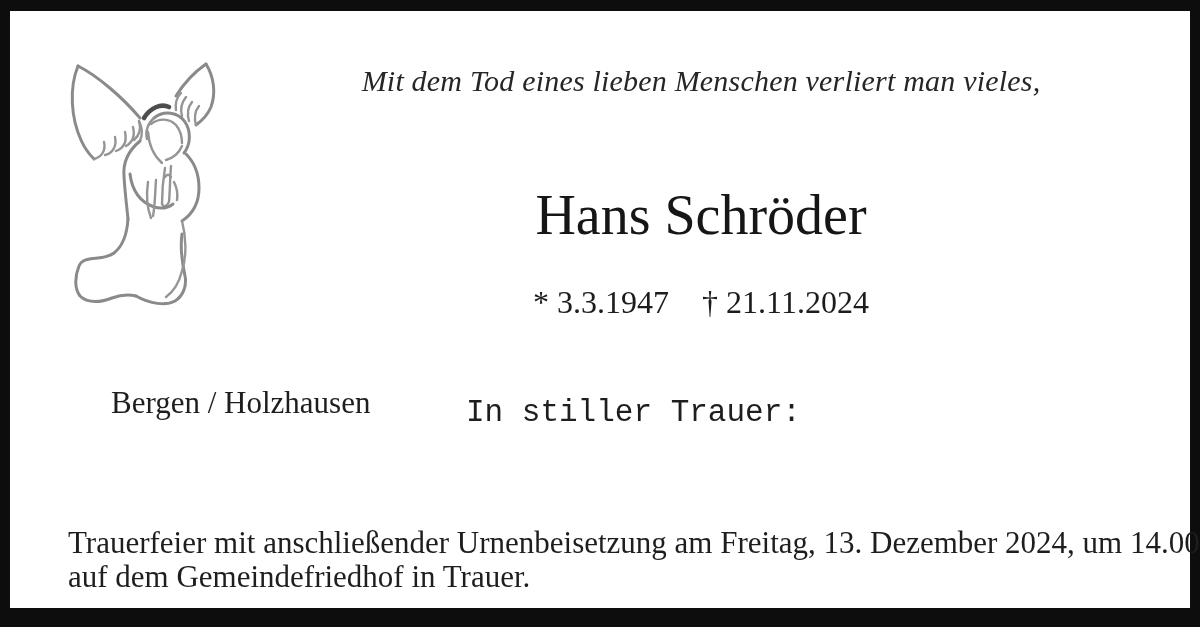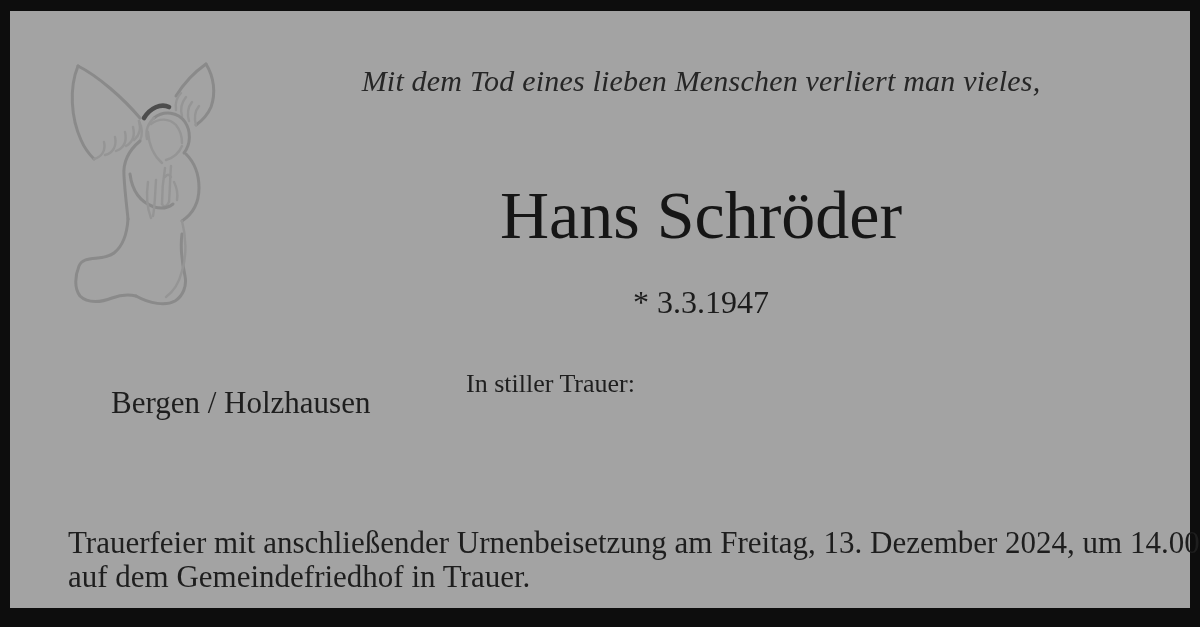--- a/index.html
+++ b/index.html
@@ -4,45 +4,45 @@
 <style>
   html,body{margin:0;padding:0;}
   body{
     width:1200px;height:627px;position:relative;overflow:hidden;
     background:#0d0d0d;
     font-family:"Liberation Serif","DejaVu Serif",serif;
     color:#1e1e1e;
   }
   .paper{
     position:absolute;left:10px;top:11px;width:1180px;height:597px;
-    background:#a3a3a3;
+    background:#ffffff;
   }
   .angel{position:absolute;left:58px;top:45px;width:150px;height:255px;}
   .quote{
     position:absolute;left:233px;top:53px;width:916px;
     text-align:center;font-style:italic;font-size:30px;line-height:34px;
     color:#262626;letter-spacing:.2px;
   }
   .name{
     position:absolute;left:233px;top:162px;width:916px;
-    text-align:center;font-size:68px;line-height:84px;
+    text-align:center;font-size:56px;line-height:84px;
     color:#161616;
   }
   .dates{
     position:absolute;left:233px;top:273px;width:916px;
     display:flex;justify-content:center;gap:33px;
     font-size:32px;line-height:36px;color:#1c1c1c;
   }
   .place{
     position:absolute;left:58px;top:374px;
     font-size:31px;line-height:35px;margin-left:43px;
   }
   .mourners{
-    position:absolute;left:456px;top:355px;width:700px;
-    font-size:26px;line-height:35px;
+    position:absolute;left:456px;top:384px;width:700px;
+    font-size:31px;line-height:35px;font-family:Liberation Mono, monospace;
   }
   .funeral{
     position:absolute;left:58px;top:515px;width:1090px;
     font-size:31px;line-height:34px;
   }
   .line{white-space:nowrap;}
   svg .sk{fill:none;stroke:#959595;stroke-width:2.4;stroke-linecap:round;stroke-linejoin:round;}
   svg .sk2{fill:none;stroke:#8a8a8a;stroke-width:3;stroke-linecap:round;stroke-linejoin:round;}
   svg .halo{fill:none;stroke:#4d4d4d;stroke-width:4.6;stroke-linecap:round;}
 </style>
@@ -97,20 +97,21 @@
   </svg>
 
   <div class="quote">
     <div class="line">Mit dem Tod eines lieben Menschen verliert man vieles,</div>
   </div>
 
   <div class="name">Hans Schröder</div>
 
   <div class="dates">
     <span class="line">* 3.3.1947</span>
+    <span class="line">† 21.11.2024</span>
   </div>
 
   <div class="place line">Bergen / Holzhausen</div>
 
   <div class="mourners">
     <div class="line">In stiller Trauer:</div>
   </div>
 
   <div class="funeral">
     <div class="line">Trauerfeier mit anschließender Urnenbeisetzung am Freitag, 13. Dezember 2024, um 14.00 Uhr</div>

